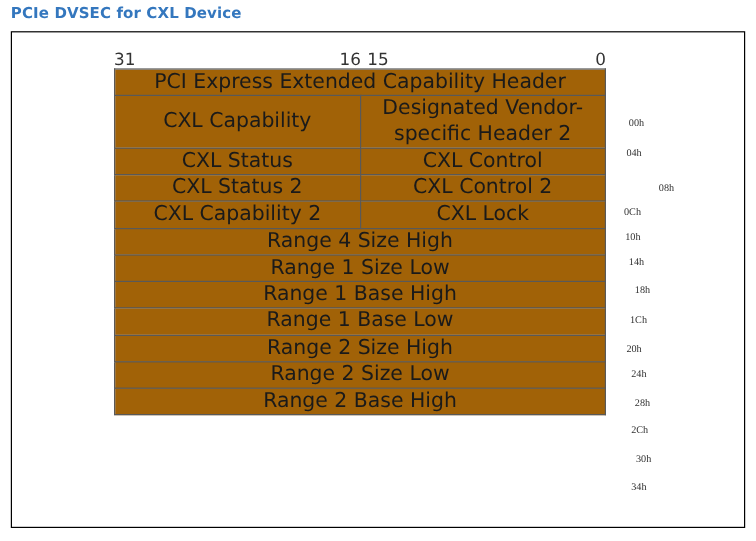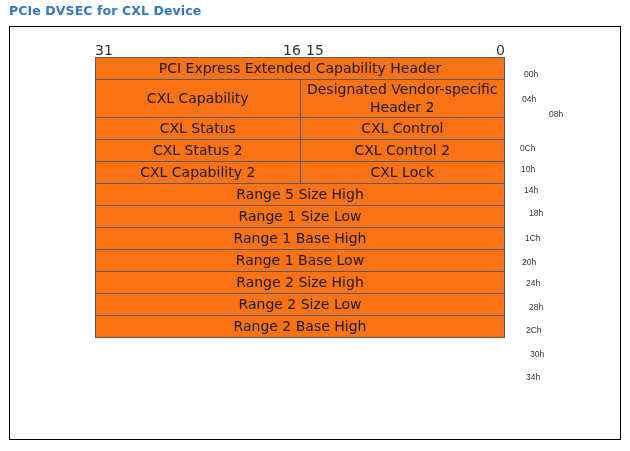--- a/index.html
+++ b/index.html
@@ -65,46 +65,47 @@
     position: absolute;
     left: 95px;
     top: 57px;
     width: 410px;
     border-collapse: collapse;
     table-layout: fixed;
   }
   #register-table td {
     border: 1.2px solid #595959;
     text-align: center;
-    font-size: 14px;
+    font-size: 17px;
     color: #1a1a1a;
     font-family: "DejaVu Sans", sans-serif;
     padding: 0;
     line-height: 1.25;
-    background: #f97316;
+    background: #a16207;
   }
   td.half { width: 50%; }
   td.full { width: 100%; }
   .row-1line { height: 22px; }
   .row-2line { height: 38px; }
 
   
   #offset-column {
     position: absolute;
     left: 512px;
     top: 57px;
     width: 60px;
     height: 348px;
   }
   .offset-label {
     position: absolute;
     font-size: 8.5px;
     color: #333333;
-    font-family: Liberation Sans, sans-serif;
+    font-family: Liberation Serif, serif;
     white-space: nowrap;
+    margin-top: 28px;
   }
 </style>
 </head>
 <body>
 
 <div id="page-title">PCIe DVSEC for CXL Device</div>
 
 <div id="figure-frame"></div>
 
 <div id="bit-ruler">
@@ -129,21 +130,21 @@
     </tr>
     <tr class="row-1line">
       <td class="half">CXL Status 2</td>
       <td class="half">CXL Control 2</td>
     </tr>
     <tr class="row-1line">
       <td class="half">CXL Capability 2</td>
       <td class="half">CXL Lock</td>
     </tr>
     <tr class="row-1line">
-      <td class="full" colspan="2">Range 5 Size High</td>
+      <td class="full" colspan="2">Range 4 Size High</td>
     </tr>
     <tr class="row-1line">
       <td class="full" colspan="2">Range 1 Size Low</td>
     </tr>
     <tr class="row-1line">
       <td class="full" colspan="2">Range 1 Base High</td>
     </tr>
     <tr class="row-1line">
       <td class="full" colspan="2">Range 1 Base Low</td>
     </tr>
@@ -155,21 +156,21 @@
     </tr>
     <tr class="row-1line">
       <td class="full" colspan="2">Range 2 Base High</td>
     </tr>
   </tbody>
 </table>
 
 <div id="offset-column">
   <span class="offset-label" style="top: 12px; left: 12px;">00h</span>
   <span class="offset-label" style="top: 37px; left: 10px;">04h</span>
-  <span class="offset-label" style="top: 52px; left: 13px; padding-left: 24px;">08h</span>
+  <span class="offset-label" style="top: 66px; left: 13px; padding-left: 24px;">08h</span>
   <span class="offset-label" style="top: 86px; left: 8px;">0Ch</span>
   <span class="offset-label" style="top: 107px; left: 9px;">10h</span>
   <span class="offset-label" style="top: 128px; left: 12px;">14h</span>
   <span class="offset-label" style="top: 151px; left: 17px;">18h</span>
   <span class="offset-label" style="top: 176px; left: 13px;">1Ch</span>
   <span class="offset-label" style="top: 200px; left: 10px;">20h</span>
   <span class="offset-label" style="top: 221px; left: 14px;">24h</span>
   <span class="offset-label" style="top: 245px; left: 17px;">28h</span>
   <span class="offset-label" style="top: 268px; left: 14px;">2Ch</span>
   <span class="offset-label" style="top: 292px; left: 18px;">30h</span>

